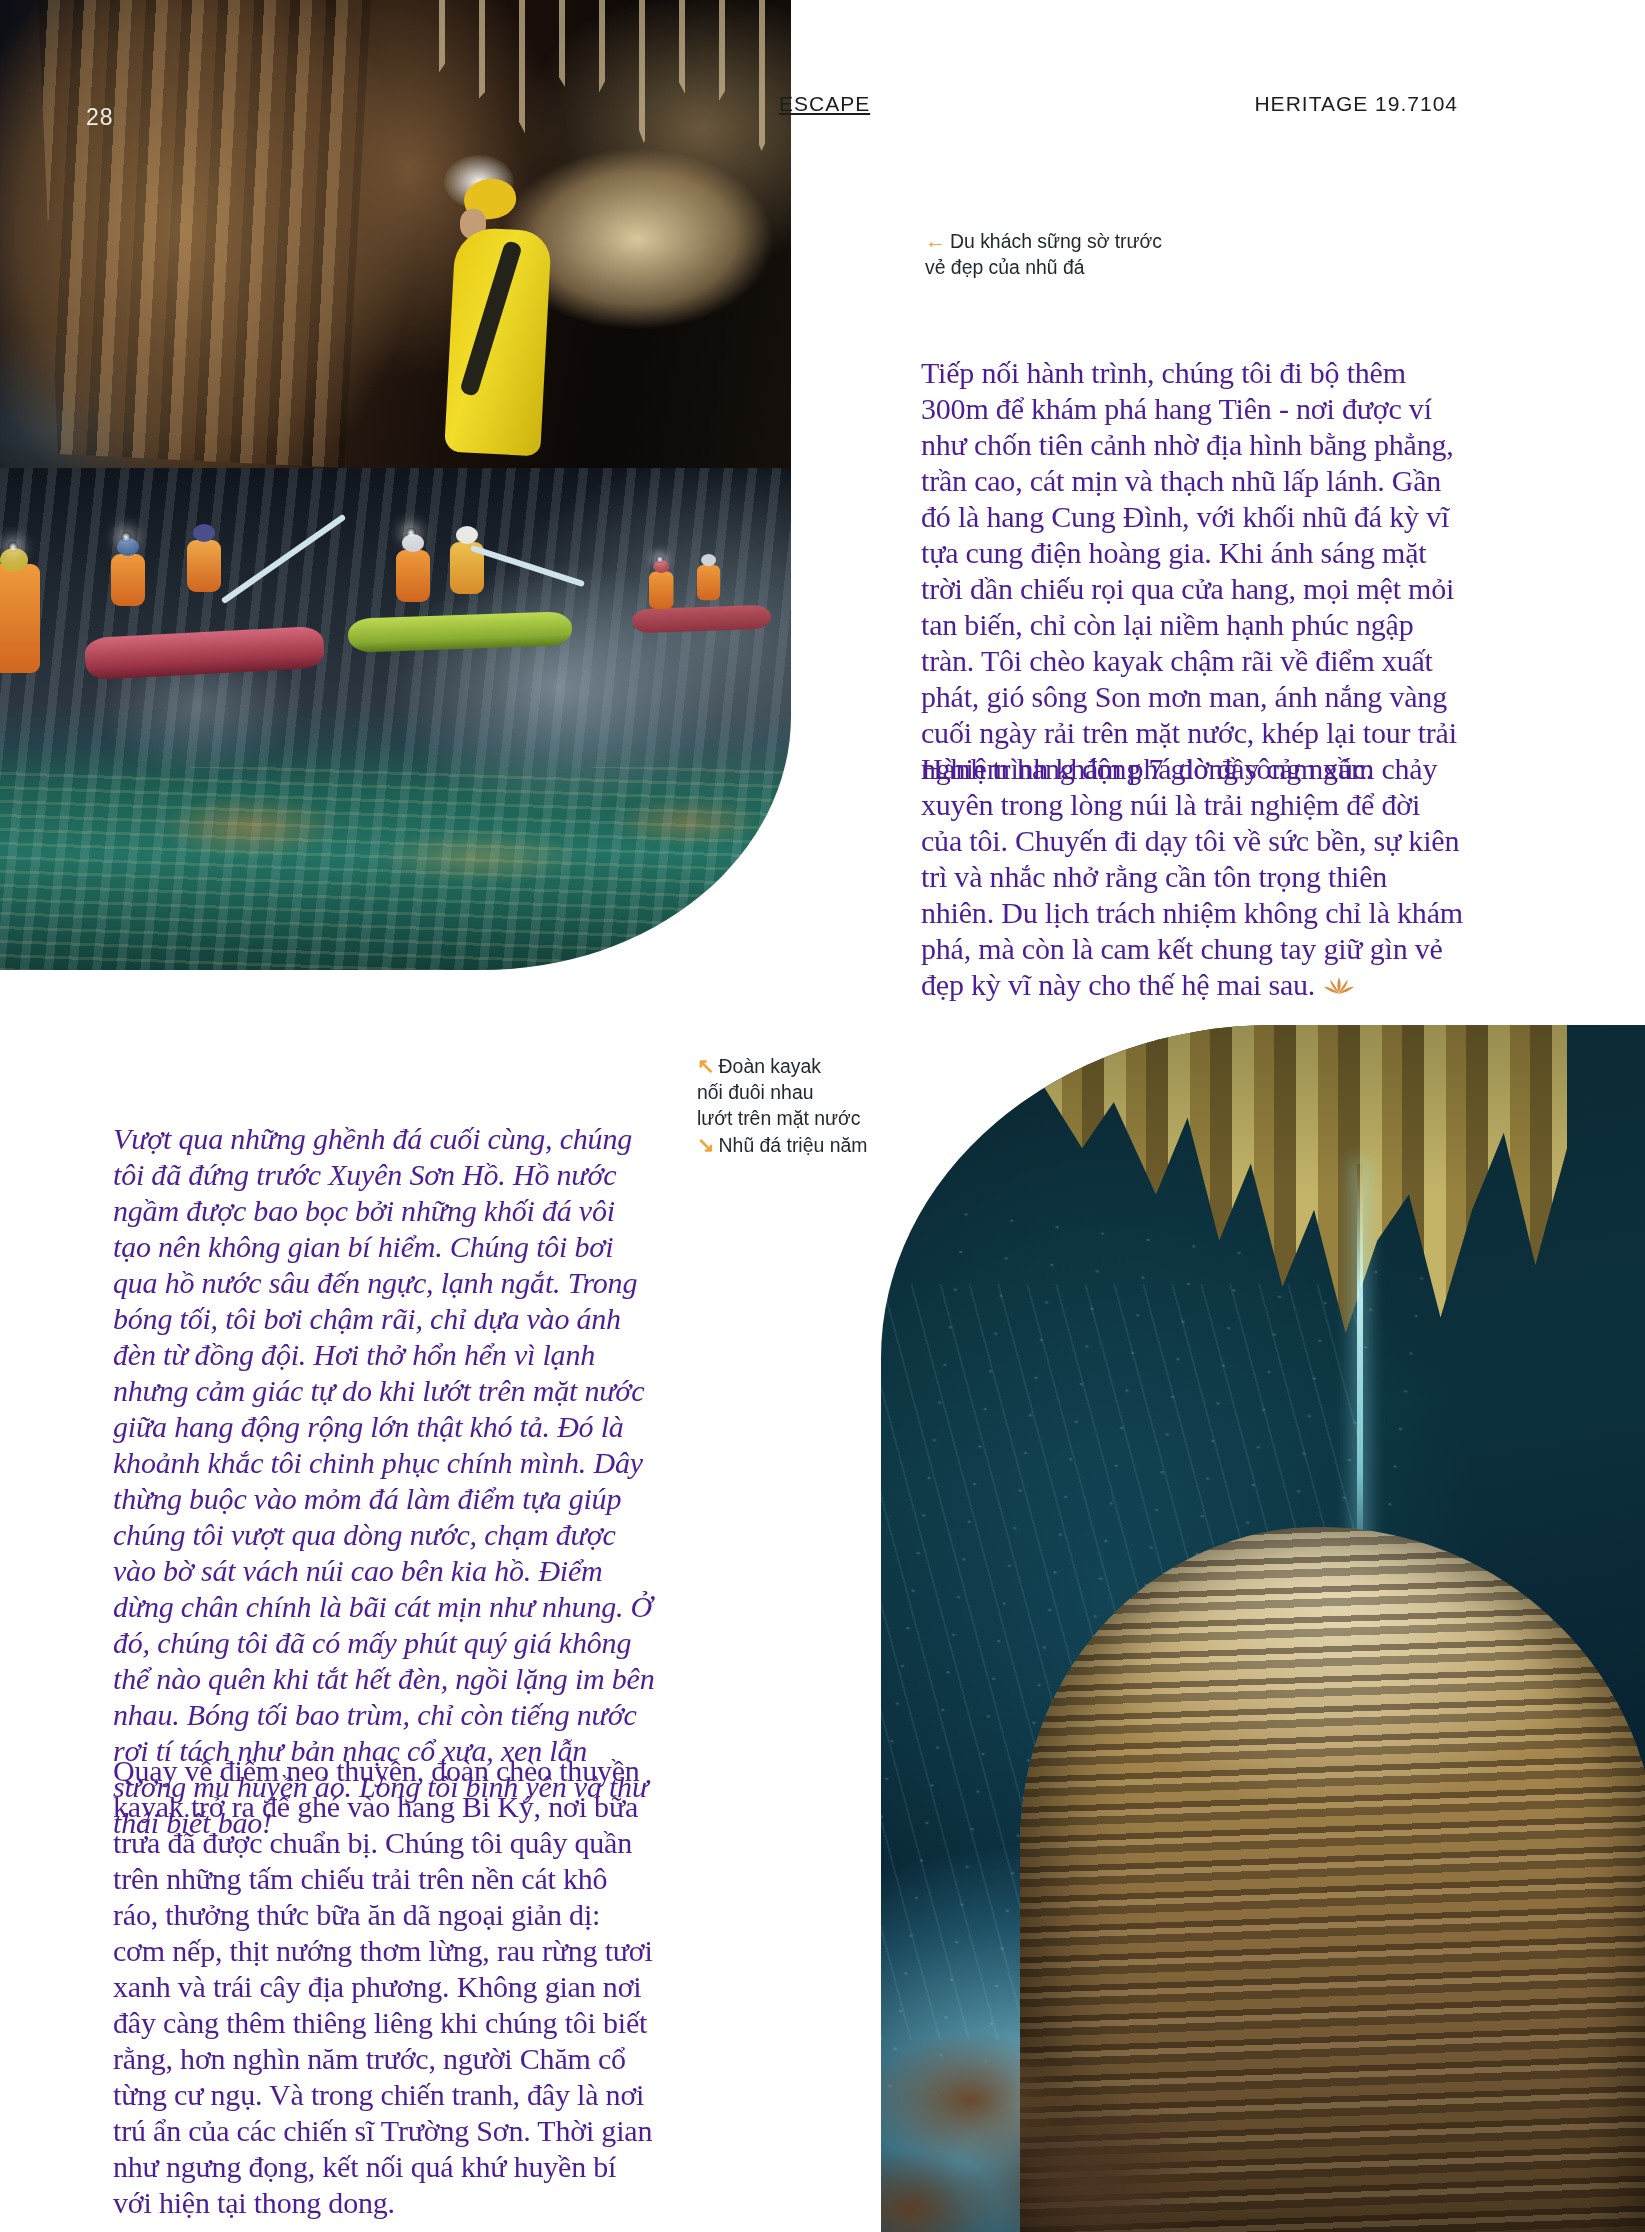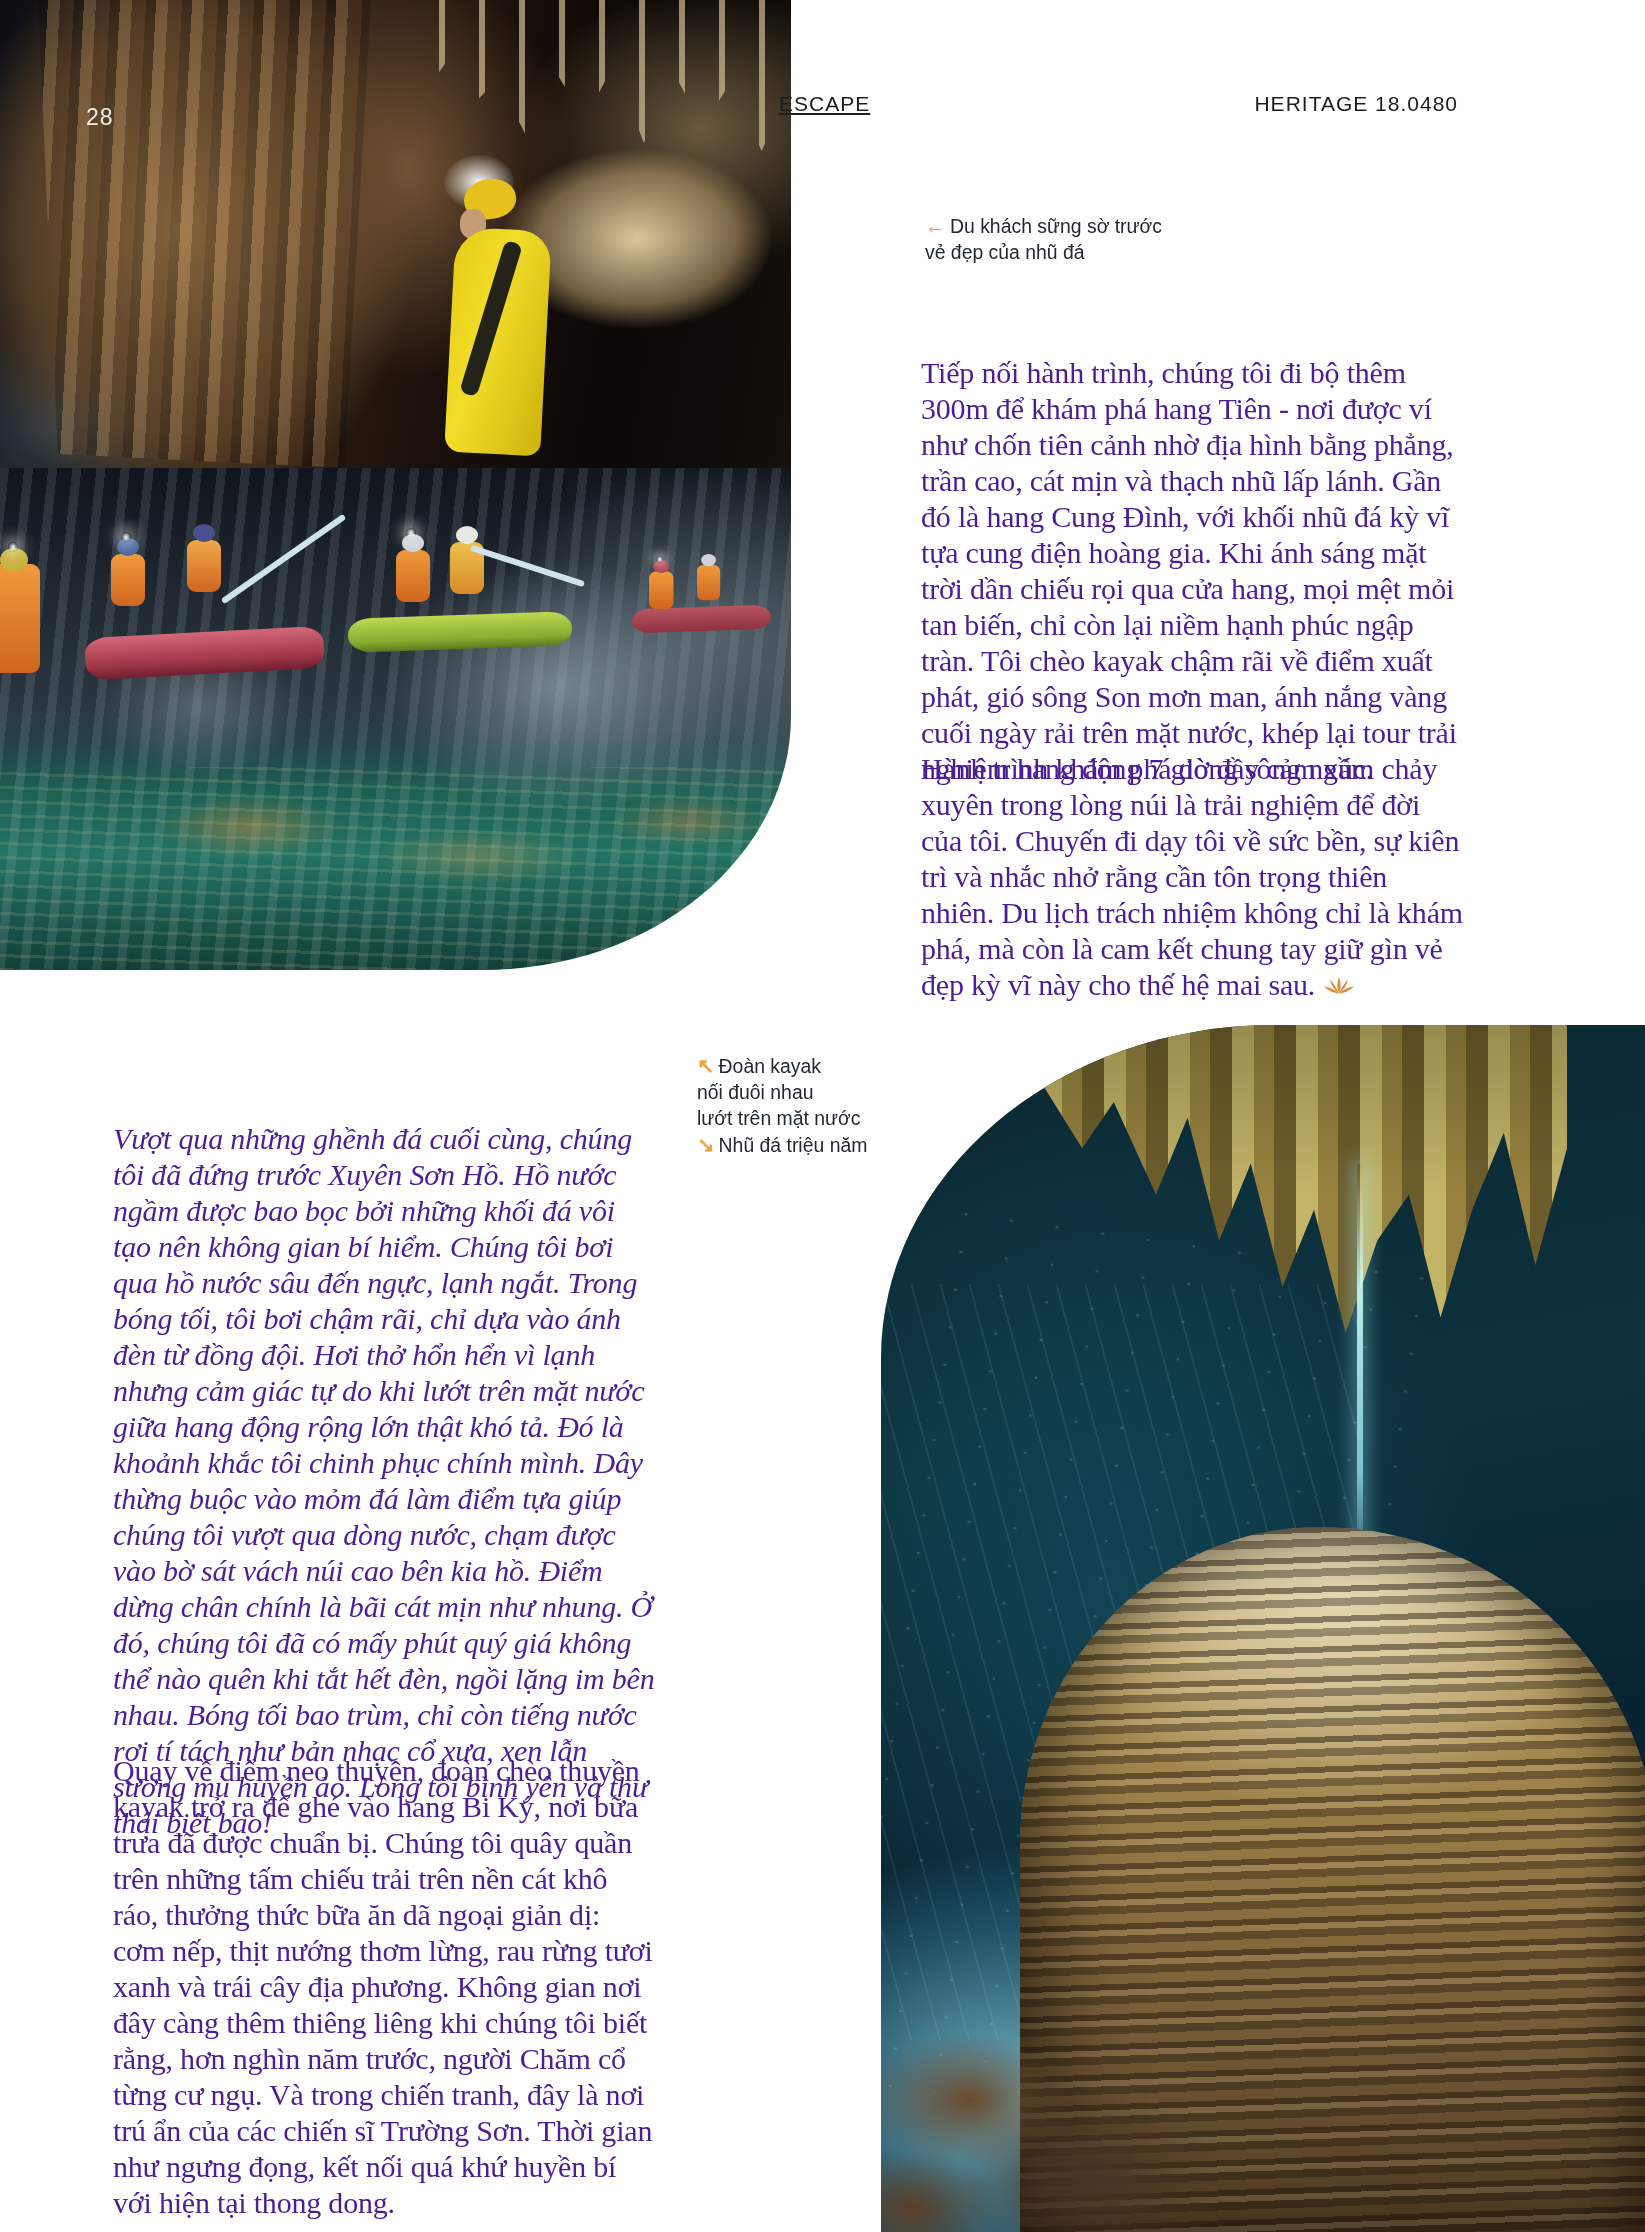--- a/index.html
+++ b/index.html
@@ -97,21 +97,21 @@
   .p3-rocks{position:absolute;left:-30px;top:985px;width:368px;height:259px;
       background:
         radial-gradient(139px 90px at 119px 90px, #6a4a2e, rgba(106,74,46,0) 75%),
         radial-gradient(179px 119px at 239px 169px, #4a3322, rgba(74,51,34,0) 75%),
         radial-gradient(119px 80px at 60px 199px, #5a3f28, rgba(90,63,40,0) 75%);}
 
   
   .caption{position:absolute;font-size:19.4px;line-height:26px;color:#212a30;z-index:5;}
   .caption .cap-text{white-space:pre-line;}
   .cap-arrow{color:#F0A53C;font-weight:bold;font-size:21px;margin-right:4px;}
-  #caption-viewer{left:925px;top:213px;width:259px;}
+  #caption-viewer{left:925px;top:228px;width:259px;}
   #caption-kayak{left:697px;top:1029px;width:219px;margin-top:24px;}
   #caption-stalagmite{left:697px;top:1132px;width:259px;}
 
   
   .body-text{position:absolute;font-family:"Liberation Serif",serif;font-size:30px;
       line-height:36px;letter-spacing:-0.2px;color:#4c1d95;width:545px;text-align:left;z-index:4;}
   #rc-para1{left:921px;top:325px;}
   #rc-para2{left:921px;top:732px;margin-top:19px;}
   #lc-para1{left:113px;top:1091px;font-style:italic;}
   #lc-para2{left:113px;top:1723px;}
@@ -183,21 +183,21 @@
   <div id="photo3" class="photo">
     <div class="p3-spray"></div>
     <div class="p3-streaks"></div>
     <div class="p3-stalactites"></div>
     <div class="p3-beam"></div>
     <div class="p3-dome"></div>
     <div class="p3-rocks"></div>
   </div>
 
   <div id="section-label" class="hdr">ESCAPE</div>
-  <div id="issue-label" class="hdr">HERITAGE 18.0480</div>
+  <div id="issue-label" class="hdr">HERITAGE 19.7104</div>
 
   <div id="caption-viewer" class="caption">
     <span class="cap-arrow">←</span><span class="cap-text">Du khách sững sờ trước
 vẻ đẹp của nhũ đá</span>
   </div>
   <div id="caption-kayak" class="caption">
     <span class="cap-arrow">↖</span><span class="cap-text">Đoàn kayak
 nối đuôi nhau
 lướt trên mặt nước</span>
   </div>

